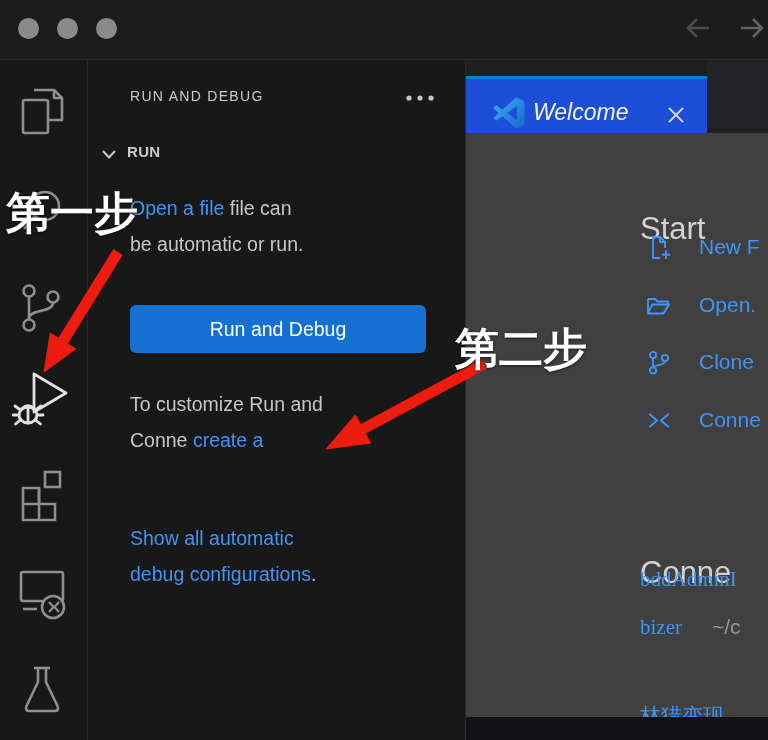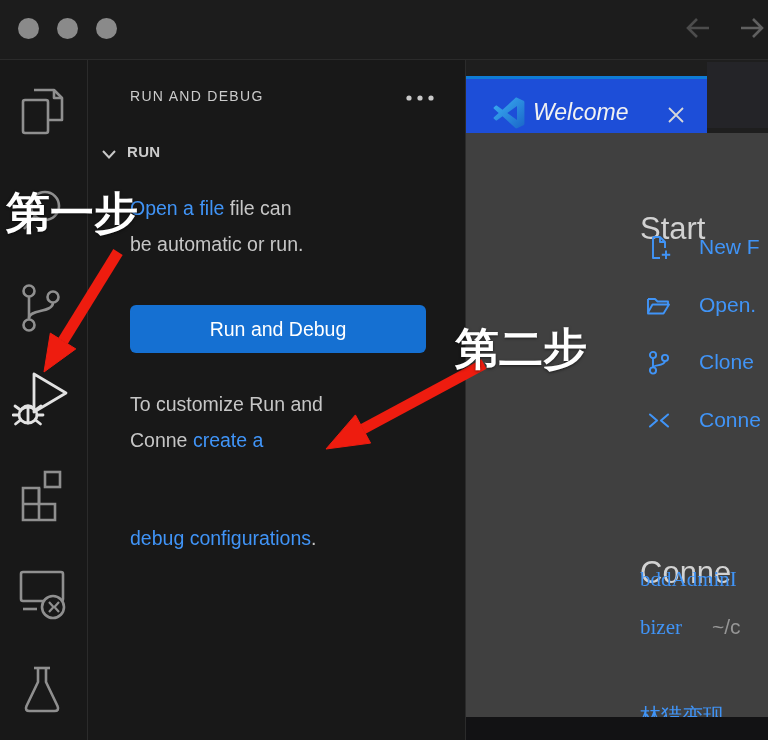--- a/index.html
+++ b/index.html
@@ -165,20 +165,21 @@
       </div>
 
     <button class="runbtn">Run and Debug</button>
 
     <div class="sb-par p2">
         <div><span class="seg-plain">To customize Run and</span></div>
         <div><span class="seg-plain">Conne </span><span class="seg-link">create a</span></div>
       </div>
 
     <div class="sb-par p3">
+        <div><span class="seg-link">Show all automatic</span></div>
         <div><span class="seg-link">debug configurations</span><span class="seg-plain">.</span></div>
       </div>
   </div>
 
   <div class="editor">
     <div class="tabfiller"></div>
     <div class="tab">
       <svg class="logo" viewBox="0 0 100 100">
         <defs>
           <linearGradient id="vslg" x1="0" y1="0" x2="1" y2="1">

